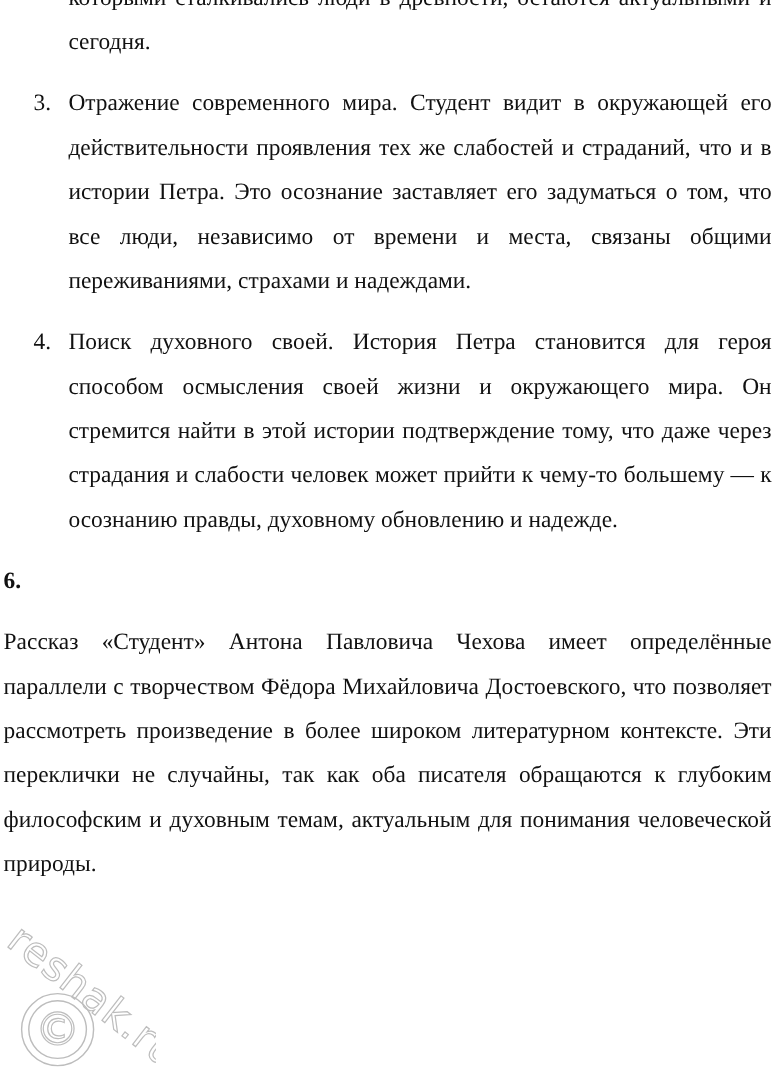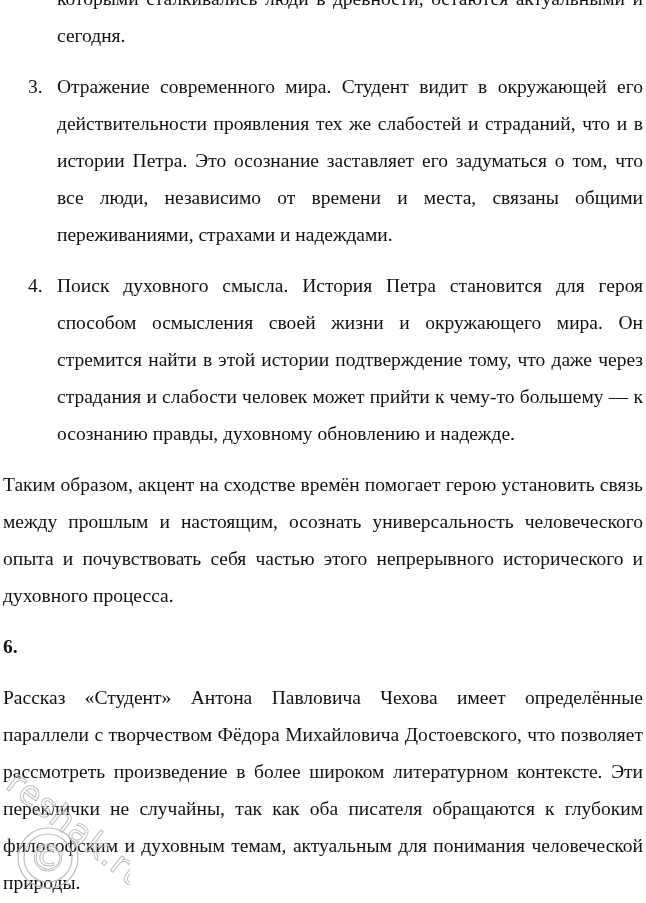--- a/index.html
+++ b/index.html
@@ -67,24 +67,23 @@
     <p>которыми сталкивались люди в древности, остаются актуальными и сегодня.</p>
   </div>
 
   <div class="li">
     <span class="li-num">3.</span>
     <p class="li-text"><b>Отражение современного мира</b><span>. Студент видит в окружающей его действительности проявления тех же слабостей и страданий, что и в истории Петра. Это осознание заставляет его задуматься о том, что все люди, независимо от времени и места, связаны общими переживаниями, страхами и надеждами.</span></p>
   </div>
 
   <div class="li">
     <span class="li-num">4.</span>
-    <p class="li-text"><b>Поиск духовного смысла</b><span>. История Петра становится для героя способом осмысления своей жизни и окружающего мира. Он стремится найти в этой истории подтверждение тому, что даже через страдания и слабости человек может прийти к чему-то большему — к осознанию правды, духовному обновлению и надежде.</span></p>
+    <p class="li-text"><b>Поиск духовного своей</b><span>. История Петра становится для героя способом осмысления своей жизни и окружающего мира. Он стремится найти в этой истории подтверждение тому, что даже через страдания и слабости человек может прийти к чему-то большему — к осознанию правды, духовному обновлению и надежде.</span></p>
   </div>
 
-  <p class="para">Таким образом, акцент на сходстве времён помогает герою установить связь между прошлым и настоящим, осознать универсальность человеческого опыта и почувствовать себя частью этого непрерывного исторического и духовного процесса.</p>
 
   <div class="section-num">6.</div>
 
   <p class="para">Рассказ «Студент» Антона Павловича Чехова имеет определённые параллели с творчеством Фёдора Михайловича Достоевского, что позволяет рассмотреть произведение в более широком литературном контексте. Эти переклички не случайны, так как оба писателя обращаются к глубоким философским и духовным темам, актуальным для понимания человеческой природы.</p>
 </div>
 
 <svg class="watermark" viewBox="0 0 130 133" xmlns="http://www.w3.org/2000/svg">
   <g fill="none" stroke="#bdbdbd" stroke-width="1.2">
     <circle cx="48" cy="88" r="30"></circle>
     <circle cx="48" cy="88" r="24"></circle>

